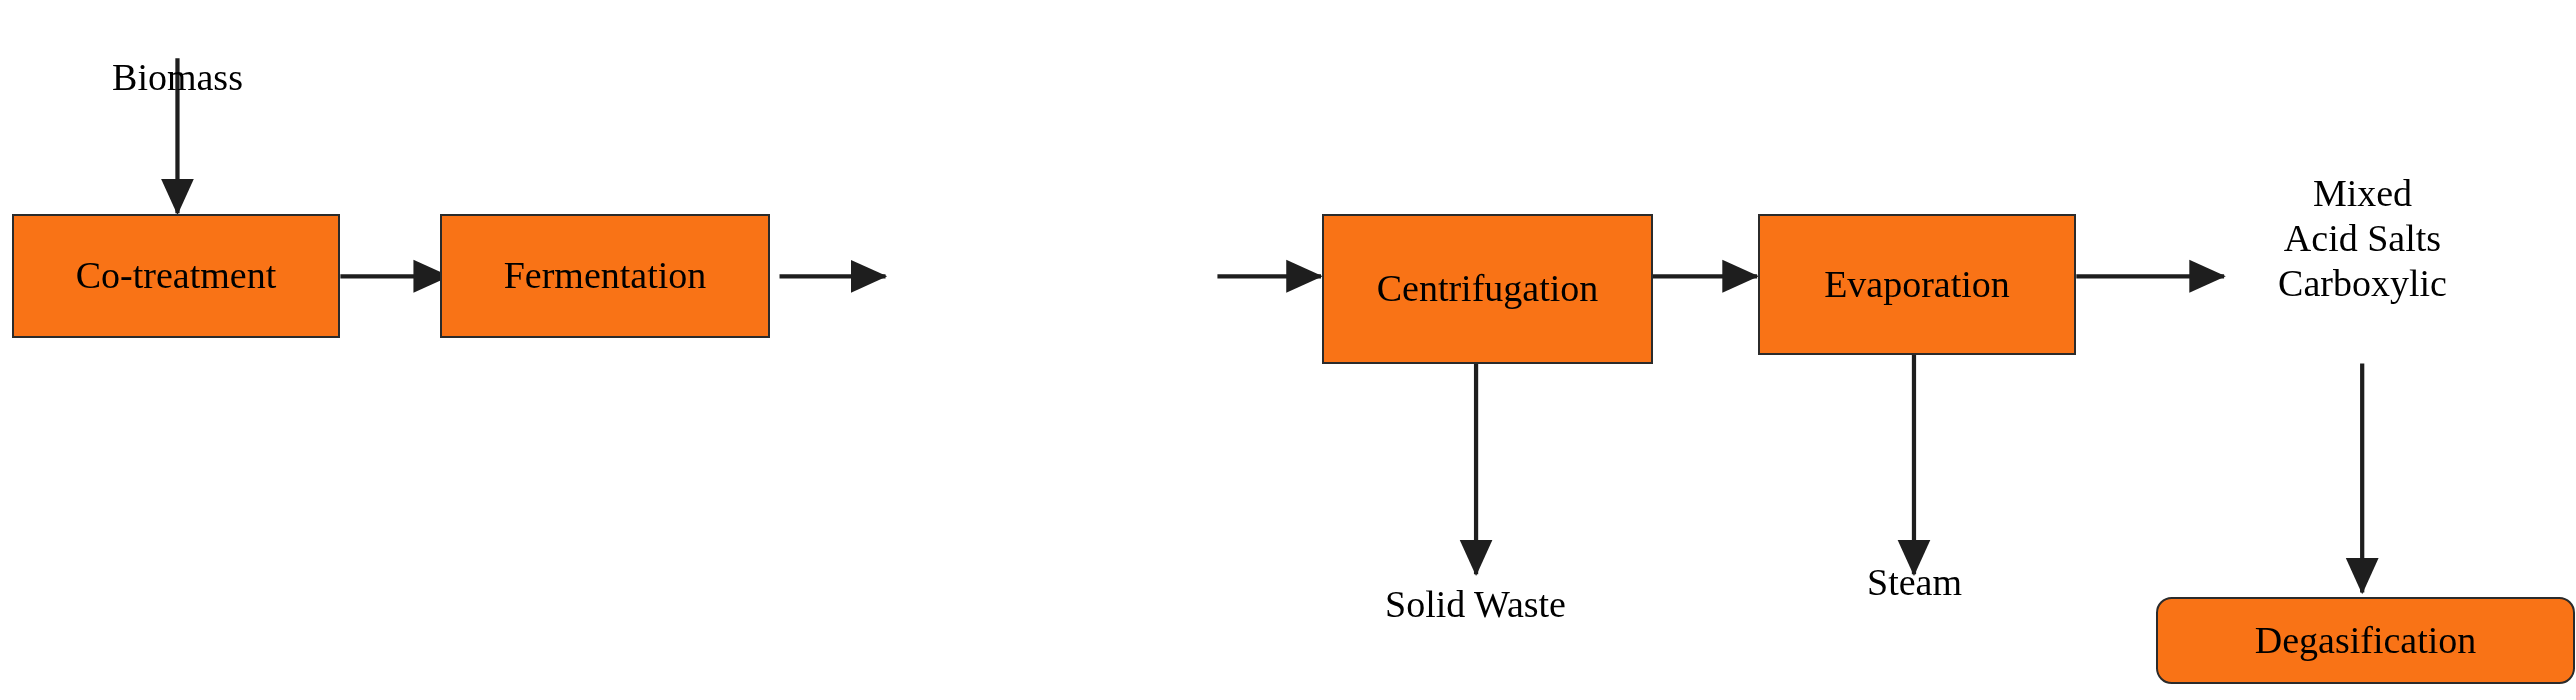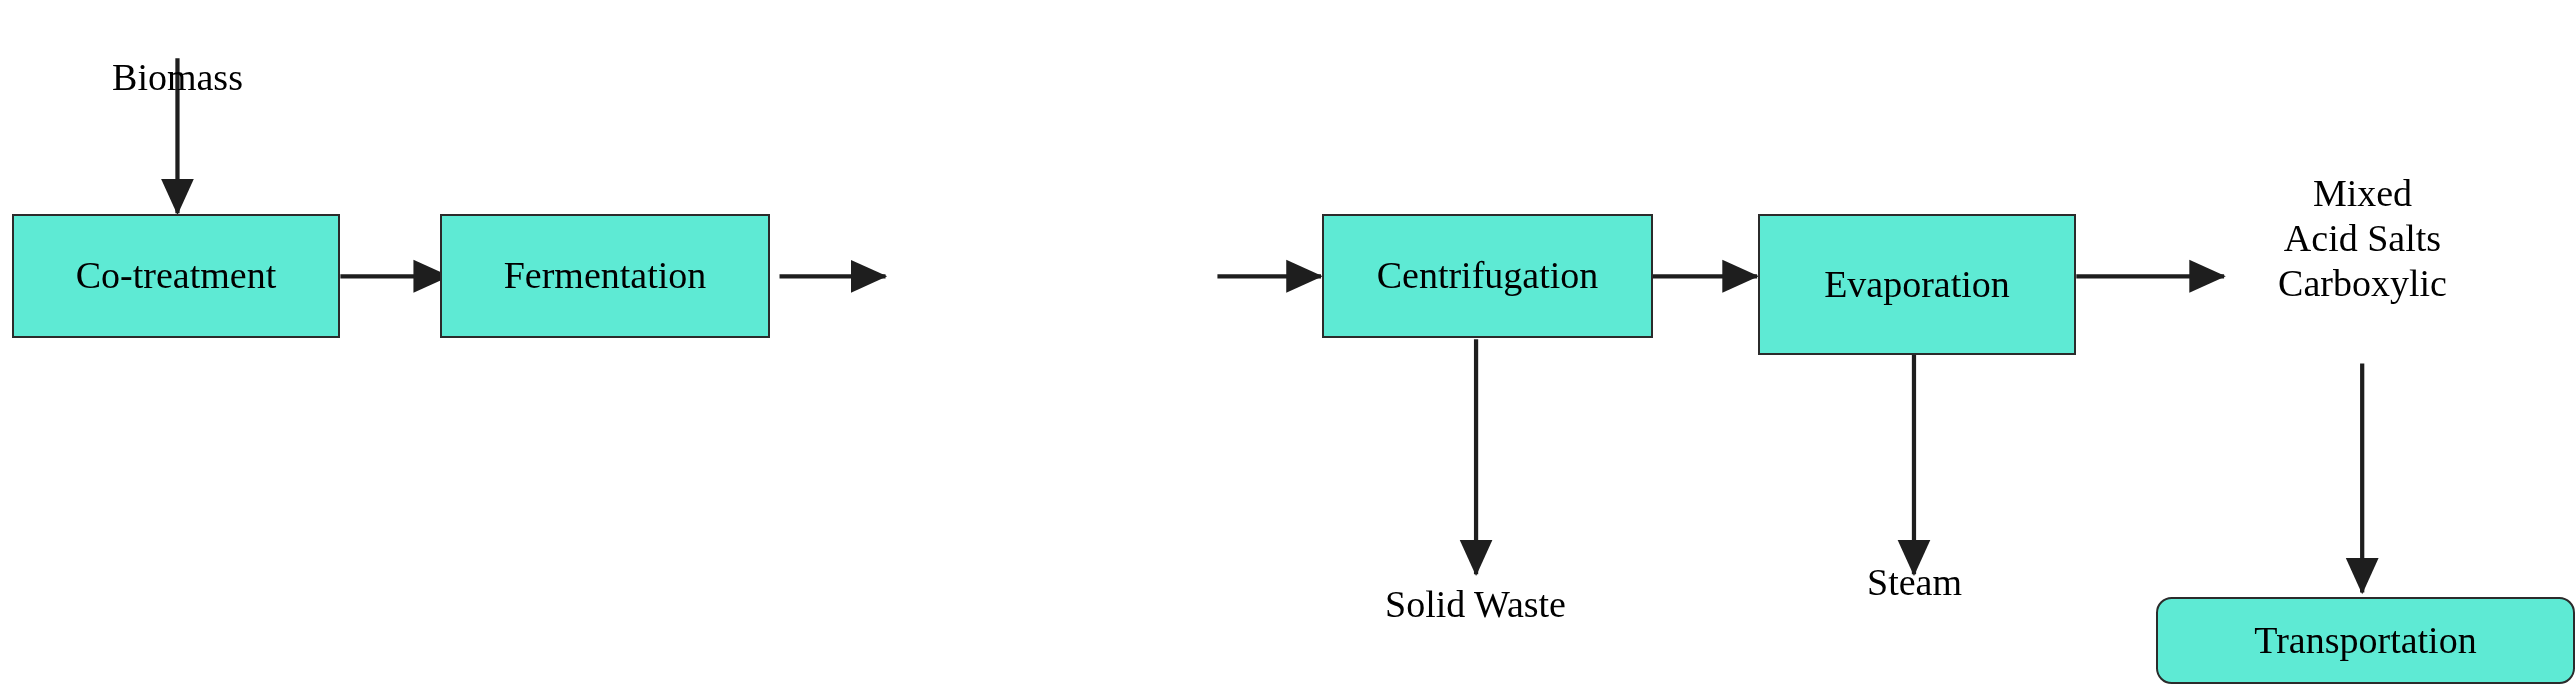--- a/index.html
+++ b/index.html
@@ -20,21 +20,21 @@
     position: absolute;
     top: 0;
     left: 0;
     width: 2576px;
     height: 701px;
   }
   .node-box {
     position: absolute;
     box-sizing: border-box;
     border: 2.4px solid #2b2b2b;
-    background: #5eead4;
+    background: #f97316;
     display: flex;
     align-items: center;
     justify-content: center;
     color: #000000;
     font-size: 38px;
     line-height: 1.05;
     white-space: nowrap;
   }
   .node-box.rounded {
     border-radius: 15.7px;
@@ -85,30 +85,30 @@
 
   <div class="node-box" style="left:12px; top:214px; width:328px; height:124px;">
     <span>Co-treatment</span>
   </div>
 
   <div class="node-box" style="left:440px; top:214px; width:330px; height:124px;">
     <span>Fermentation</span>
   </div>
 
 
-  <div class="node-box" style="left:1322px; top:214px; width:331px; height:124px;">
+  <div class="node-box" style="left:1322px; top:214px; width:331px; height:150px;">
     <span>Centrifugation</span>
   </div>
 
   <div class="node-box" style="left:1758px; top:214px; width:318px; height:141px;">
     <span>Evaporation</span>
   </div>
 
   <div class="node-box rounded" style="left:2156px; top:597px; width:419px; height:87px;">
-    <span>Transportation</span>
+    <span>Degasification</span>
   </div>
 
   <div class="free-label" style="left:32px; top:12px; width:291px;margin-top:44px;">
     <span>Biomass</span>
   </div>
 
   <div class="free-label" style="left:1306px; top:583px; width:339px;">
     <span>Solid Waste</span>
   </div>
 

